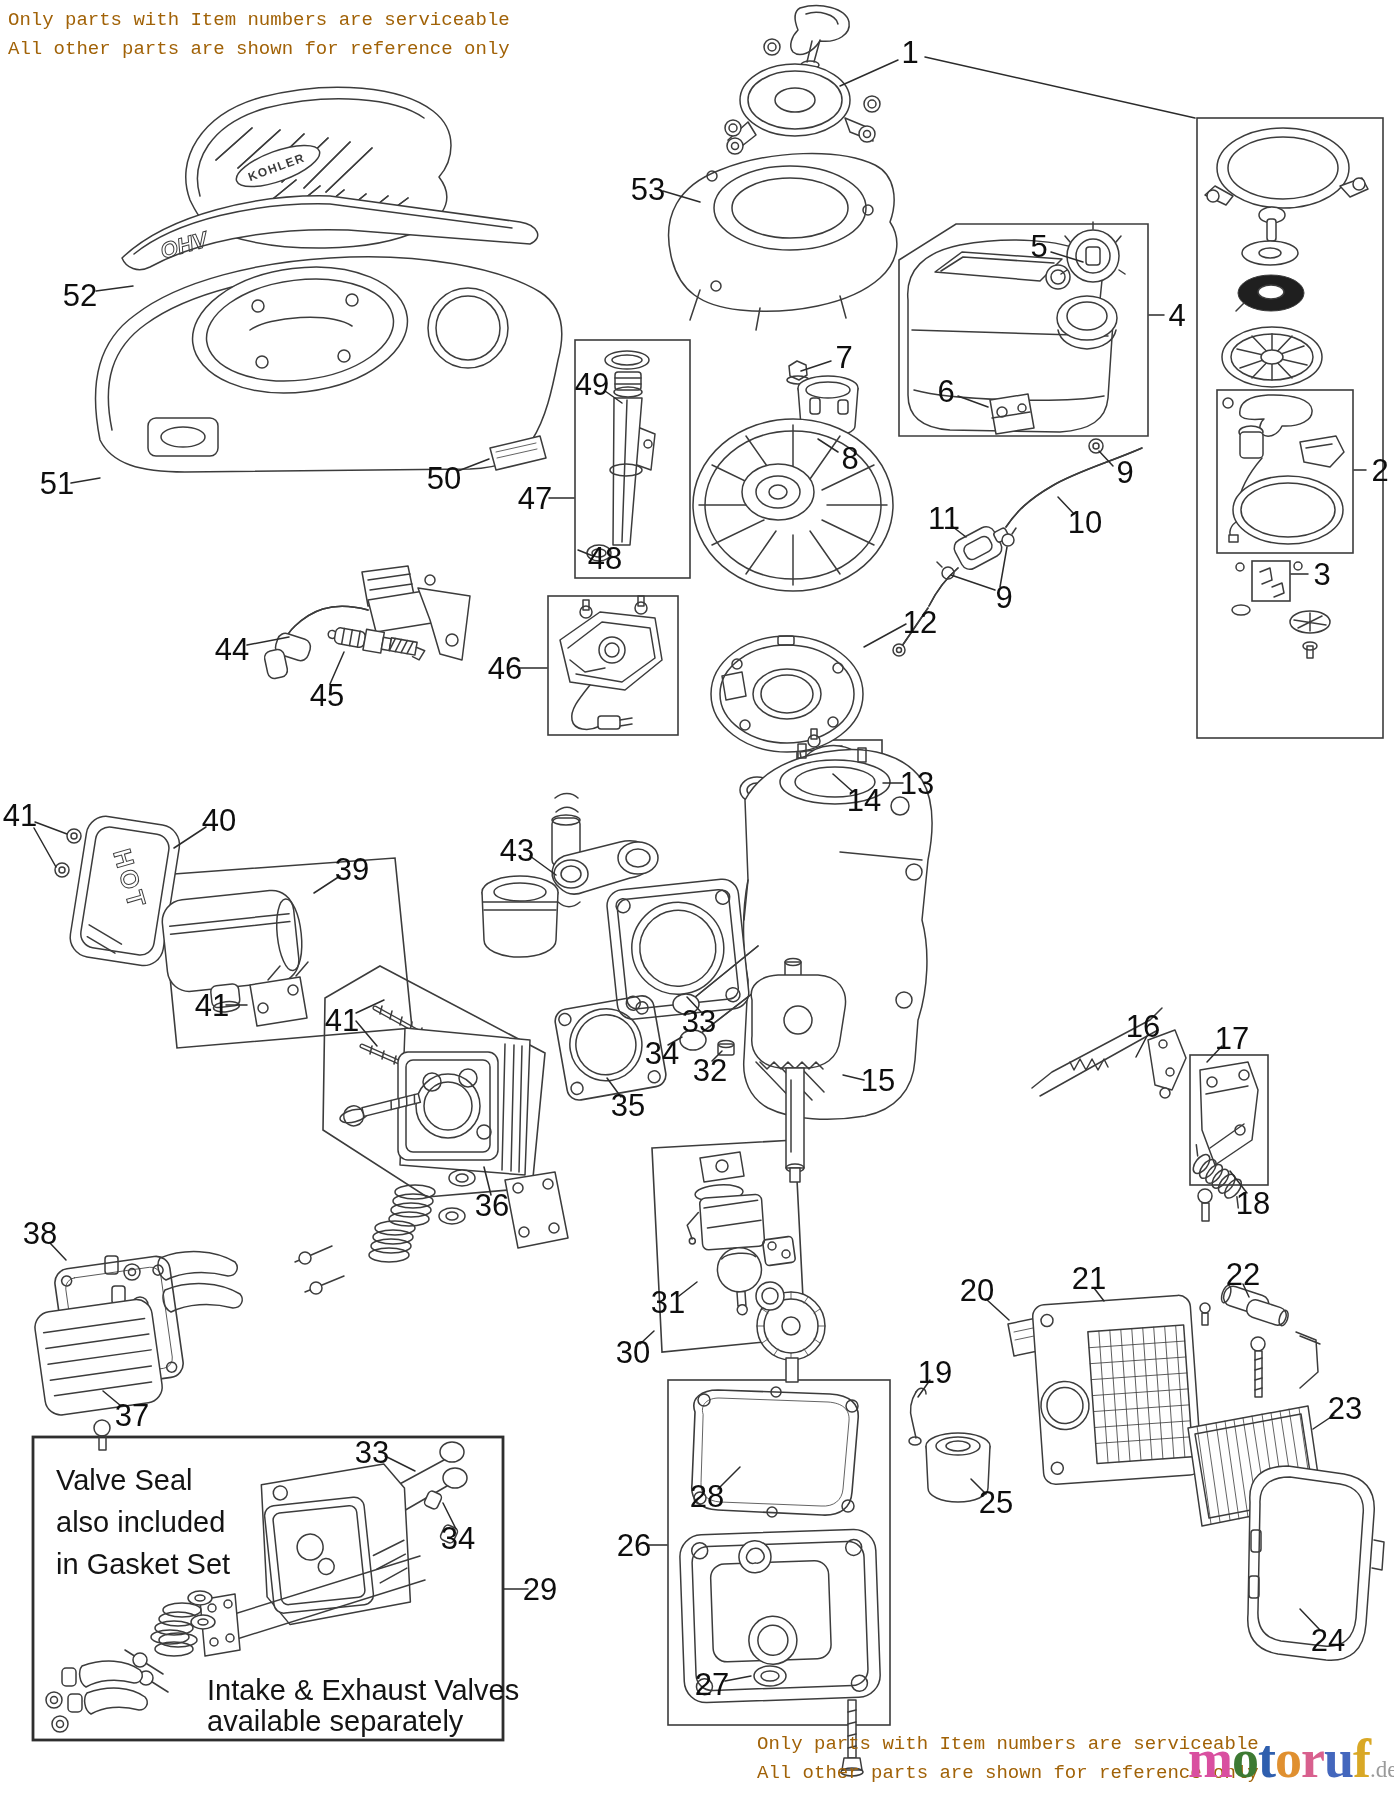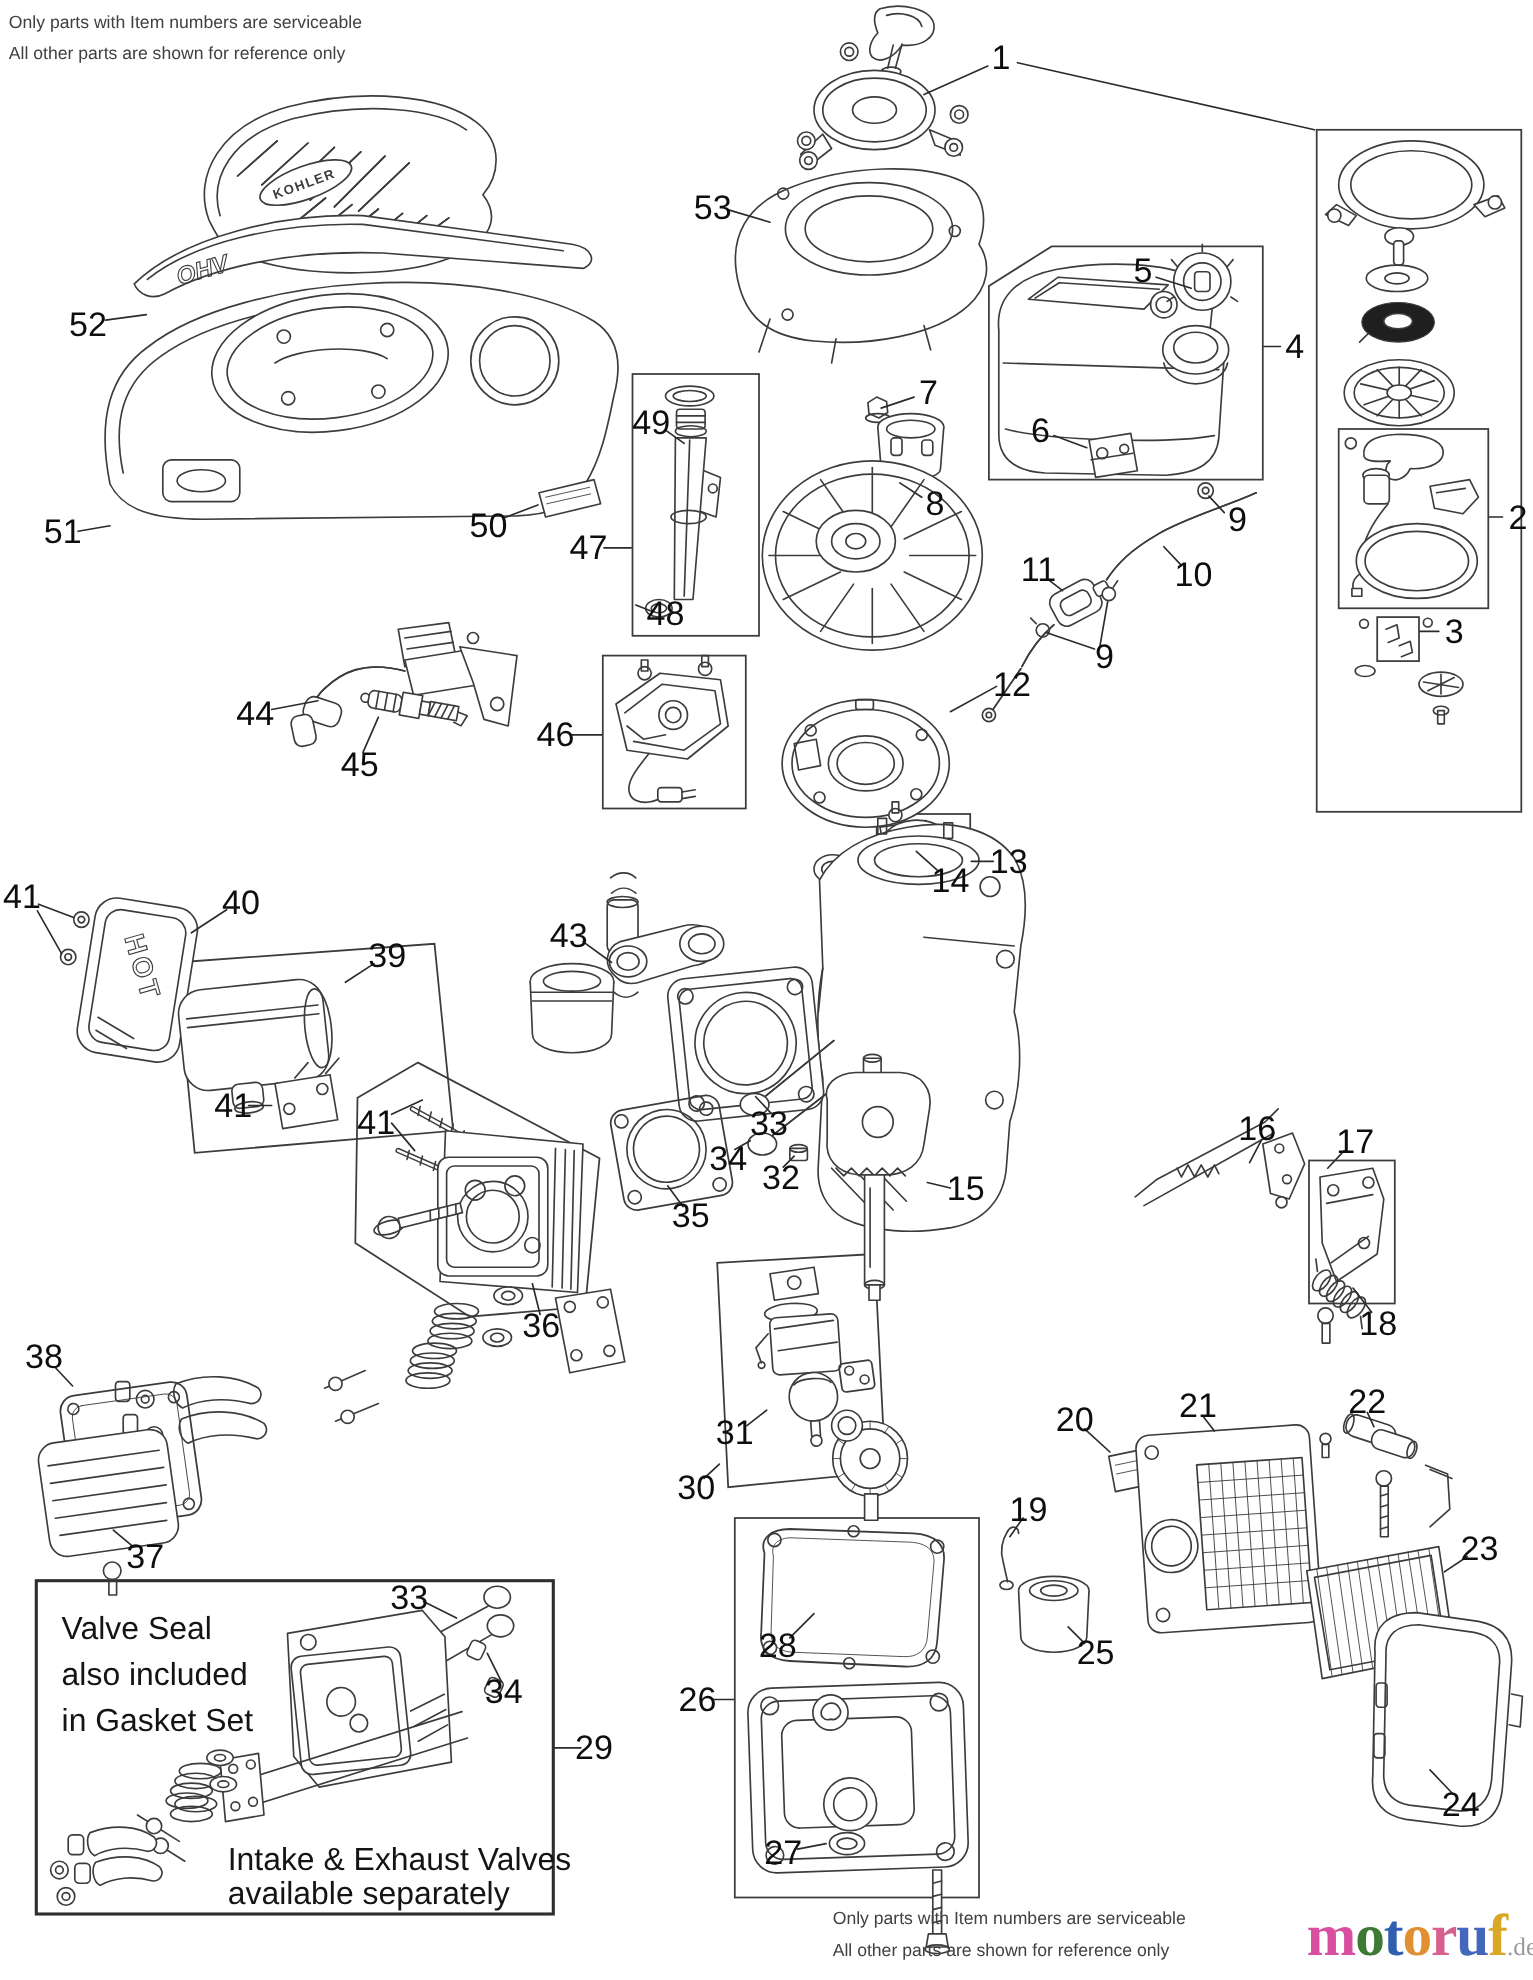--- a/index.html
+++ b/index.html
@@ -1,19 +1,19 @@
 <!DOCTYPE html>
 <html><head>
 <meta charset="utf-8">
 <style>
   html,body{margin:0;padding:0;background:#fff;}
   .stage{position:relative;width:1394px;height:1800px;background:#ffffff;overflow:hidden;
          font-family:"Liberation Sans",sans-serif;color:#1a1a1a;}
   .stage svg{position:absolute;left:0;top:0;}
-  .note{position:absolute;font-size:16px;line-height:29px;color:#404040;white-space:nowrap;}
+  .note{position:absolute;font-size:19px;line-height:29px;color:#a16207;white-space:nowrap;font-family:Liberation Mono, monospace;}
   #header-note{left:8px;top:6px;}
   #footer-note{left:757px;top:1730px;}
   #watermark{position:absolute;left:1188px;top:1728px;font-family:"Liberation Serif",serif;
              font-weight:bold;font-size:54px;letter-spacing:-1px;white-space:nowrap;}
   #watermark .suffix{font-size:23px;font-weight:normal;letter-spacing:0;}
   
   .s{fill:none;stroke:#3c3c3c;stroke-width:1.5;stroke-linecap:round;stroke-linejoin:round;}
   .sw{fill:#ffffff;stroke:#3c3c3c;stroke-width:1.5;stroke-linejoin:round;}
   .sd{fill:#1f1f1f;stroke:#3c3c3c;stroke-width:1;}
   .hair{stroke-width:0.8;}

